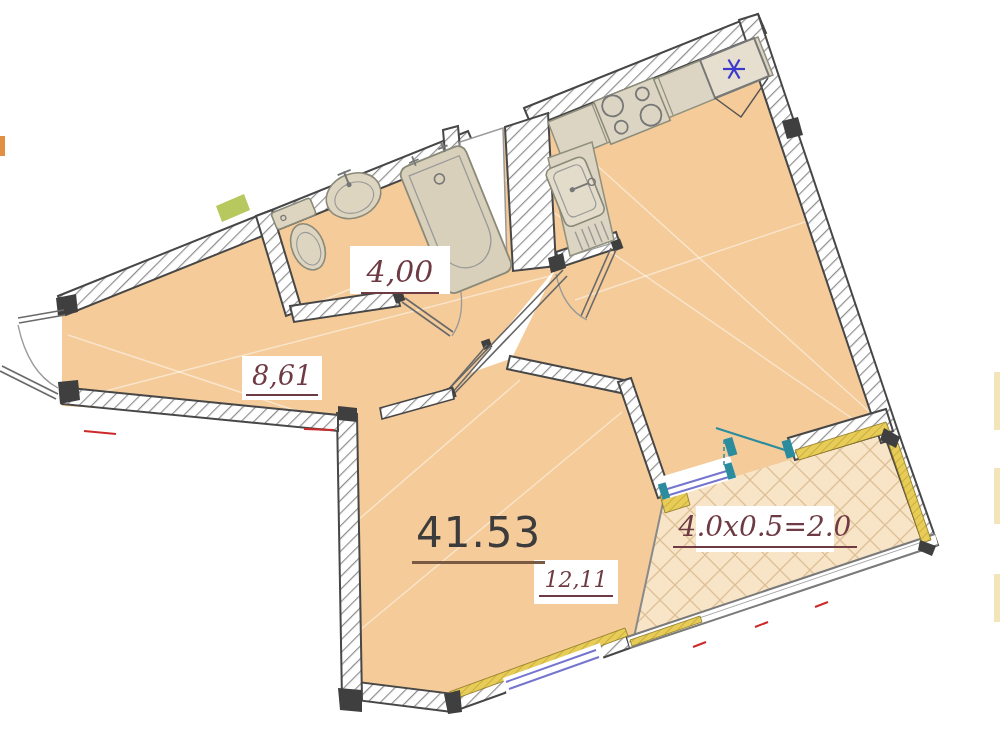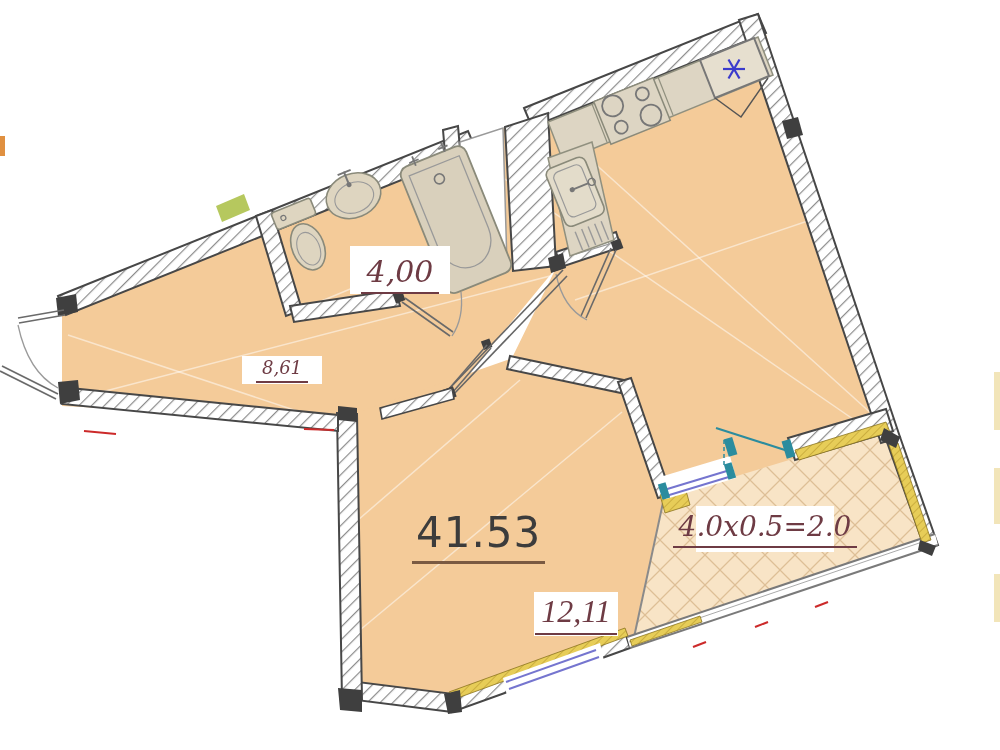--- a/index.html
+++ b/index.html
@@ -251,24 +251,24 @@
       <rect x="994" y="372" width="6" height="58"></rect>
       <rect x="994" y="468" width="6" height="56"></rect>
       <rect x="994" y="574" width="6" height="48"></rect>
     </g>
   </g>
 </svg>
 
 <div class="area-label" style="left:350px;top:246px;width:100px;height:48px;font-size:30px;align-items:flex-end;">
   <span>4,00</span>
 </div>
-<div class="area-label" style="left:242px;top:356px;width:80px;height:28px;font-size:18px;">
+<div class="area-label" style="left:242px;top:356px;width:80px;height:44px;font-size:27px;">
   <span>8,61</span>
 </div>
-<div class="area-label" style="left:534px;top:592px;width:84px;height:44px;font-size:32px;font-family:Liberation Serif, serif;">
+<div class="area-label" style="left:534px;top:560px;width:84px;height:44px;font-size:22px;">
   <span>12,11</span>
 </div>
 <div class="area-label" style="left:696px;top:506px;width:138px;height:46px;font-size:28px;">
   <span>4.0x0.5=2.0</span>
 </div>
 <div class="total-label" style="left:412px;top:508px;font-size:42px;">
   <span>41.53</span>
 </div>
 </div>
 

